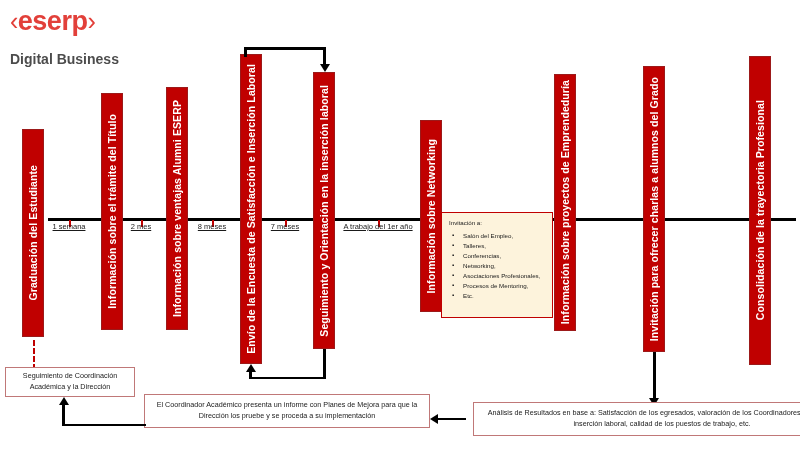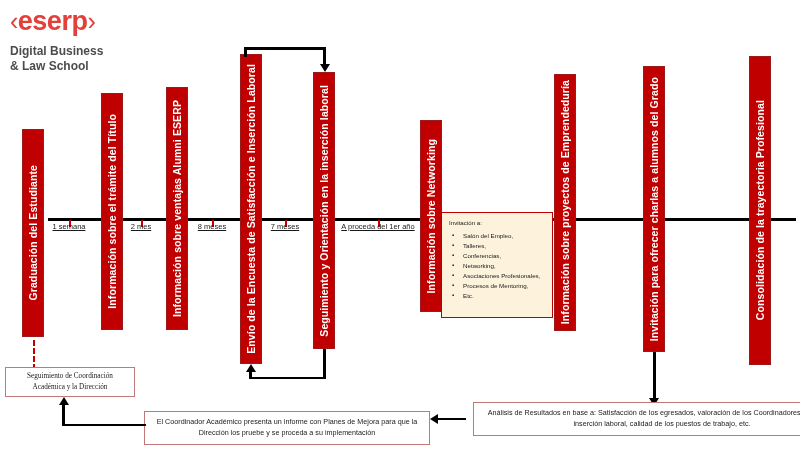--- a/index.html
+++ b/index.html
@@ -32,25 +32,25 @@
     letter-spacing: -0.5px;
     line-height: 1;
     white-space: nowrap;
   }
   #logo-word .chev {
     font-weight: normal;
     font-size: 25px;
     color: #E2403A;
   }
   #logo-sub {
-    font-size: 12px;
+    font-size: 14px;
     font-weight: bold;
     color: #4c4c4c;
     line-height: 1.25;
-    margin-top: 9px;
+    margin-top: 16px;
   }
 
   
   #doc-title {
     position: absolute;
     left: 0;
     top: 17px;
     width: 800px;
     text-align: center;
     font-size: 15.5px;
@@ -181,38 +181,37 @@
 </style>
 </head>
 <body>
 
 <div id="canvas">
 
   <div id="logo">
     <div id="logo-word"><span class="chev">‹</span><span>eserp</span><span class="chev">›</span></div>
     <div id="logo-sub">
       <div>Digital Business</div>
-      <div>&amp; Law School</div>
     </div>
   </div>
 
 
   <div id="axis"></div>
 
   <div class="tick" style="left:69px;"></div>
   <div class="tick" style="left:141px;"></div>
   <div class="tick" style="left:212px;"></div>
   <div class="tick" style="left:285px;"></div>
   <div class="tick" style="left:378px;"></div>
 
   <div class="tick-label" style="left:69px;">1 semana</div>
   <div class="tick-label" style="left:141px;">2 mes</div>
   <div class="tick-label" style="left:212px;">8 meses</div>
   <div class="tick-label" style="left:285px;">7 meses</div>
-  <div class="tick-label" style="left:378px;">A proceda del 1er año</div>
+  <div class="tick-label" style="left:378px;">A trabajo del 1er año</div>
 
   <div class="bar" style="left:22px;  top:129px; width:22px; height:208px;">
     <span class="vtext">Graduación del Estudiante</span>
   </div>
 
   <div class="bar" style="left:101px; top:93px;  width:22px; height:237px;">
     <span class="vtext">Información sobre el trámite del Título</span>
   </div>
 
   <div class="bar" style="left:166px; top:87px;  width:22px; height:243px;">
@@ -264,25 +263,25 @@
   <div class="vline" style="left:323px; top:349px; height:30px;"></div>
   <div class="hline" style="left:249px; top:376.5px; width:76px;"></div>
   <div class="vline" style="left:249px; top:372px; height:7px;"></div>
   <div class="arrow-up" style="left:245.5px; top:364px;"></div>
 
   <div class="vline" style="left:653px; top:352px; height:49px;"></div>
   <div class="arrow-down" style="left:649px; top:398px;"></div>
 
   <div id="dashed-link"></div>
 
-  <div class="pbox" style="left:5px; top:367px; width:130px; height:30px;font-family:Liberation Serif, serif;">
+  <div class="pbox" style="left:5px; top:367px; width:130px; height:30px;">
     <span>Seguimiento de Coordinación Académica y la Dirección</span>
   </div>
 
-  <div class="pbox" style="left:144px; top:411px; width:286px; height:34px;">
+  <div class="pbox" style="left:144px; top:394px; width:286px; height:34px;">
     <span>El Coordinador Académico presenta un informe con Planes de Mejora para que la Dirección los pruebe y se proceda a su implementación</span>
   </div>
 
   <div class="pbox" style="left:473px; top:402px; width:378px; height:34px;">
     <span>Análisis de Resultados en base a: Satisfacción de los egresados, valoración de los Coordinadores, tiempo de inserción laboral, calidad de los puestos de trabajo, etc.</span>
   </div>
 
   <div class="hline" style="left:438px; top:417.5px; width:28px;"></div>
   <div class="arrow-left" style="left:430px; top:413.5px;"></div>
 

